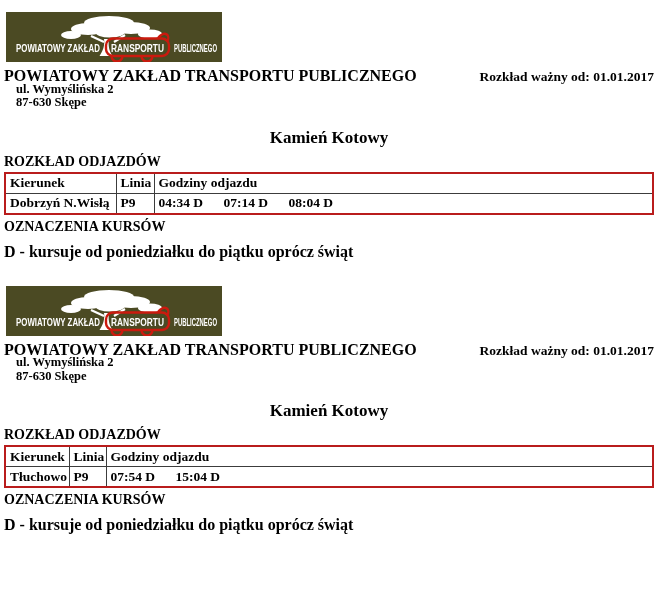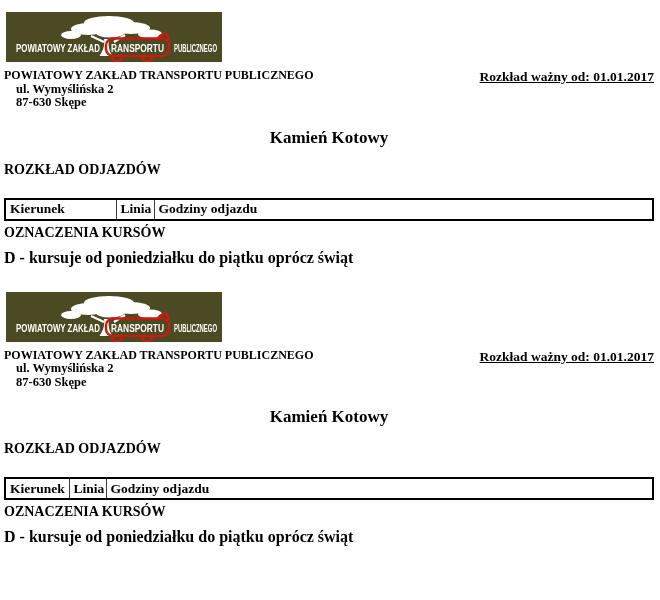--- a/index.html
+++ b/index.html
@@ -27,38 +27,38 @@
     font-weight:bold;
     fill:#ffffff;
   }
   .header-flex{
     margin-top:7px;
     display:flex;
     justify-content:space-between;
     align-items:flex-start;
   }
   .company-block{line-height:13.5px;}
-  .company-name{font-size:12px;}
+  .company-name{font-size:16px;}
   .address-line{font-size:12.5px;margin-left:12px;}
-  .valid-from{font-size:13.5px; white-space:nowrap;text-decoration:underline;}
+  .valid-from{font-size:13.5px; white-space:nowrap;}
   .page-title{
     text-align:center;
     font-size:17px;
     margin-top:18px;
   }
   .section-heading{
     font-size:14px;
-    margin-top:14px;
+    margin-top:6px;
   }
   .timetable{
     width:100%;
-    margin-top:20px;
+    margin-top:2px;
     border-collapse:collapse;
     table-layout:fixed;
-    border:2px solid #000000;
+    border:2px solid #b91c1c;
   }
   .timetable th,.timetable td{
     border:1px solid #3c3c3c;
     padding:1px 4px;
     height:17px;
     font-size:13.5px;
     text-align:left;
     font-weight:bold;
     line-height:16px;
     overflow:hidden;
@@ -125,20 +125,29 @@
           <col style="width:111px">
           <col style="width:38px">
           <col>
         </colgroup>
       <tbody>
           <tr>
         <th>Kierunek</th>
         <th>Linia</th>
         <th>Godziny odjazdu</th>
       </tr>
+      <tr>
+        <td>Dobrzyń N.Wisłą</td>
+        <td class="cell-regular">P9</td>
+        <td>
+          <span class="time-entry">04:34 D</span>
+          <span class="time-entry">07:14 D</span>
+          <span class="time-entry">08:04 D</span>
+        </td>
+      </tr>
     </tbody>
       </table>
 
     <div class="legend-heading">OZNACZENIA KURSÓW</div>
     <div class="legend-text">D - kursuje od poniedziałku do piątku oprócz świąt</div>
 
   </section>
 
   <section class="sheet">
 
@@ -185,20 +194,28 @@
           <col style="width:64px">
           <col style="width:37px">
           <col>
         </colgroup>
       <tbody>
           <tr>
         <th>Kierunek</th>
         <th>Linia</th>
         <th>Godziny odjazdu</th>
       </tr>
+      <tr>
+        <td>Tłuchowo</td>
+        <td class="cell-regular">P9</td>
+        <td>
+          <span class="time-entry">07:54 D</span>
+          <span class="time-entry">15:04 D</span>
+        </td>
+      </tr>
     </tbody>
       </table>
 
     <div class="legend-heading">OZNACZENIA KURSÓW</div>
     <div class="legend-text">D - kursuje od poniedziałku do piątku oprócz świąt</div>
 
   </section>
 
 </div>
 

